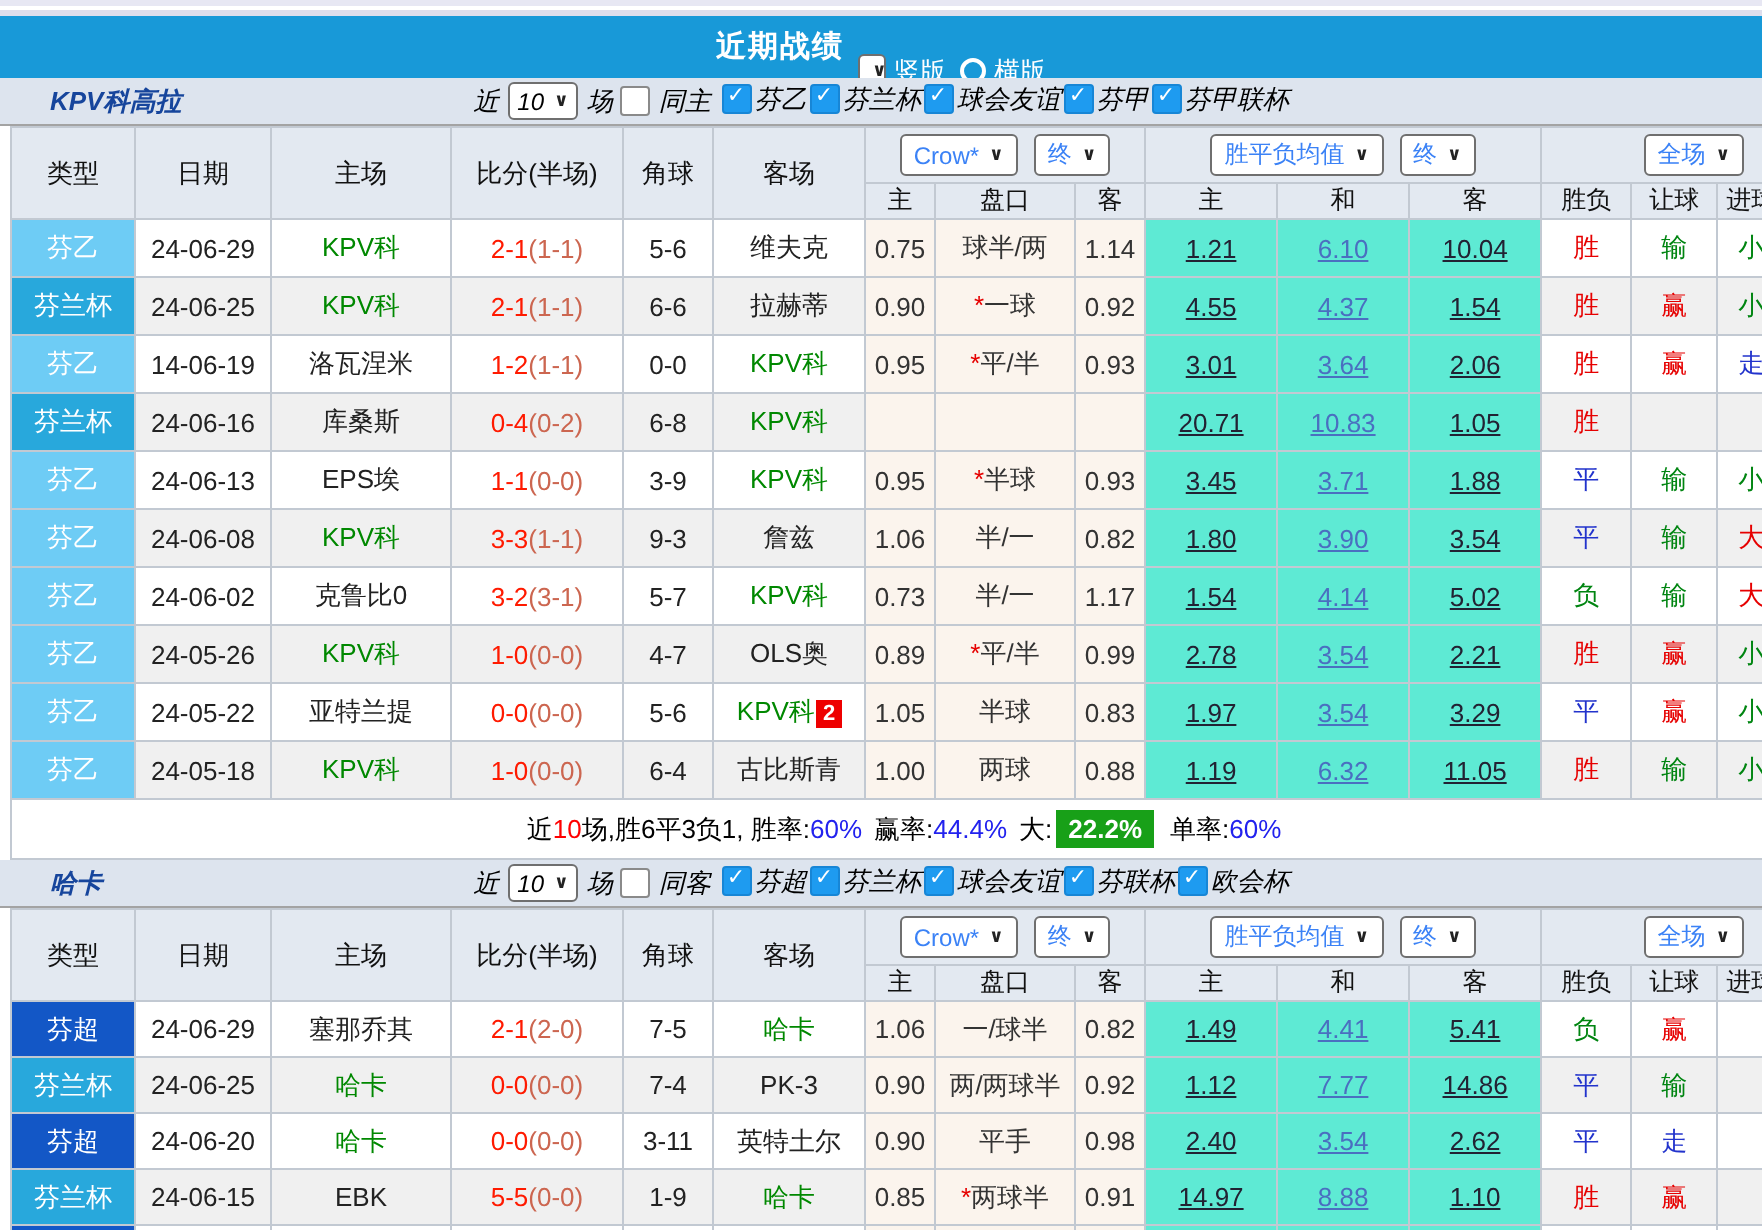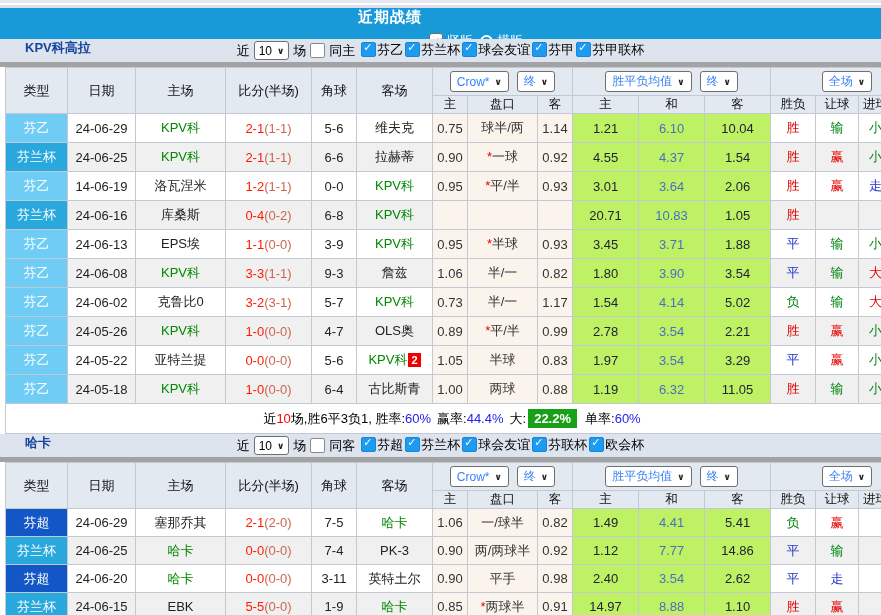--- a/index.html
+++ b/index.html
@@ -1,25 +1,25 @@
 <!DOCTYPE html>
 <html style="--accent: #1899d8; --league_light: #6eccf5; --league_cyan: #28a8dc; --league_dark: #1357c6; --win: #e60000; --draw: #2233cc; --loss: #008511; --team_green: #008800;"><head>
 <meta charset="utf-8">
 <style>
   html,body{margin:0;padding:0;}
   body{width:881px;height:615px;overflow:hidden;background:#fff;font-family:"Liberation Sans","DejaVu Sans",sans-serif;}
   .topstrip{height:8px;background:#fff;border-top:3px solid #e7e7f3;border-bottom:3px solid #dedeec;box-sizing:border-box;}
   
-  .titlebar{height:31px;background:var(--accent,#1899d8);color:#fff;display:flex;align-items:flex-start;justify-content:center;gap:7px;}
+  .titlebar{height:31px;background:var(--accent,#1899d8);color:#fff;display:flex;align-items:center;justify-content:center;gap:7px;}
   .titlebar .t{font-weight:bold;font-size:15px;letter-spacing:1px;}
   .radio-wrap{display:inline-flex;align-items:center;gap:4px;font-size:13px;cursor:pointer;margin-top:24px;}
   .radio{width:13px;height:13px;border:2px solid #fff;border-radius:50%;box-sizing:border-box;display:inline-block;background:transparent;}
   .radio.sel{background:#fff;}
   
-  .band{height:23px;background:#dde4ee;border-bottom:5px solid #a3a3a3;position:relative;display:flex;justify-content:center;font-size:13px;color:#000;}
+  .band{height:23px;background:#dde4ee;border-bottom:1px solid #a3a3a3;position:relative;display:flex;align-items:center;justify-content:center;font-size:13px;color:#000;font-style:italic;}
   .band .team{position:absolute;left:25px;font-weight:bold;color:#16459c;text-decoration:none;}
   .filters{display:inline-flex;align-items:center;gap:4px;white-space:nowrap;}
   .numsel{display:inline-flex;align-items:center;gap:5px;border:1px solid #6f6f6f;border-radius:3px;background:#fff;padding:0 4px;font-size:12px;height:17px;}
   .numsel:after,.sel:after{content:"∨";font-size:9px;font-weight:bold;color:#222;}
   .cb{width:13px;height:13px;background:#1e9bf0;border:1px solid #1786d6;border-radius:2px;display:inline-block;position:relative;vertical-align:-2px;}
   .cb:after{content:"✓";position:absolute;left:1px;top:-2px;color:#fff;font-size:11px;font-weight:bold;}
   .cb-empty{width:13px;height:13px;background:#fff;border:1px solid #8a8a8a;border-radius:2px;display:inline-block;vertical-align:-2px;}
   .lg{display:inline-flex;align-items:center;gap:1px;margin-left:2px;}
   
   table{border-collapse:collapse;table-layout:fixed;margin-left:5px;width:893px;}
@@ -34,21 +34,21 @@
   .selbox{display:flex;align-items:center;justify-content:center;gap:8px;}
   .selbox.right{justify-content:flex-end;padding-right:26px;}
   .sel{display:inline-flex;align-items:center;gap:5px;border:1px solid #6f6f6f;border-radius:3px;background:#fff;padding:1px 6px;font-size:12px;height:17px;color:#3b82f6;}
   tbody td{height:28px;background:#fff;color:#222;font-size:13px;}
   .s2 tbody td{height:27px;}
   td.type{color:#fff;}
   td.lt{background:var(--league_light,#6eccf5);}
   td.cy{background:var(--league_cyan,#28a8dc);}
   td.dk{background:var(--league_dark,#1357c6);}
   td.odds{background:#fbf4ed;color:#333;}
-  td.wdl{background:#bef264;color:#223;}
+  td.wdl{background:#5eead4;color:#223;text-decoration:underline;}
   td.wdl.mid{color:#4a6fc0;}
   tr.stripe td.plain{background:#f0f0f0;}
   td.goal{text-align:left;padding-left:10px;}
   .c-win{color:var(--win,#e60000);}
   .c-draw{color:var(--draw,#2233cc);}
   .c-loss{color:var(--loss,#008511);}
   .grn{color:var(--team_green,#008800);}
   .ft{color:#ff1a00;}
   .ht{color:#cc6650;}
   .star{color:#e60000;}

